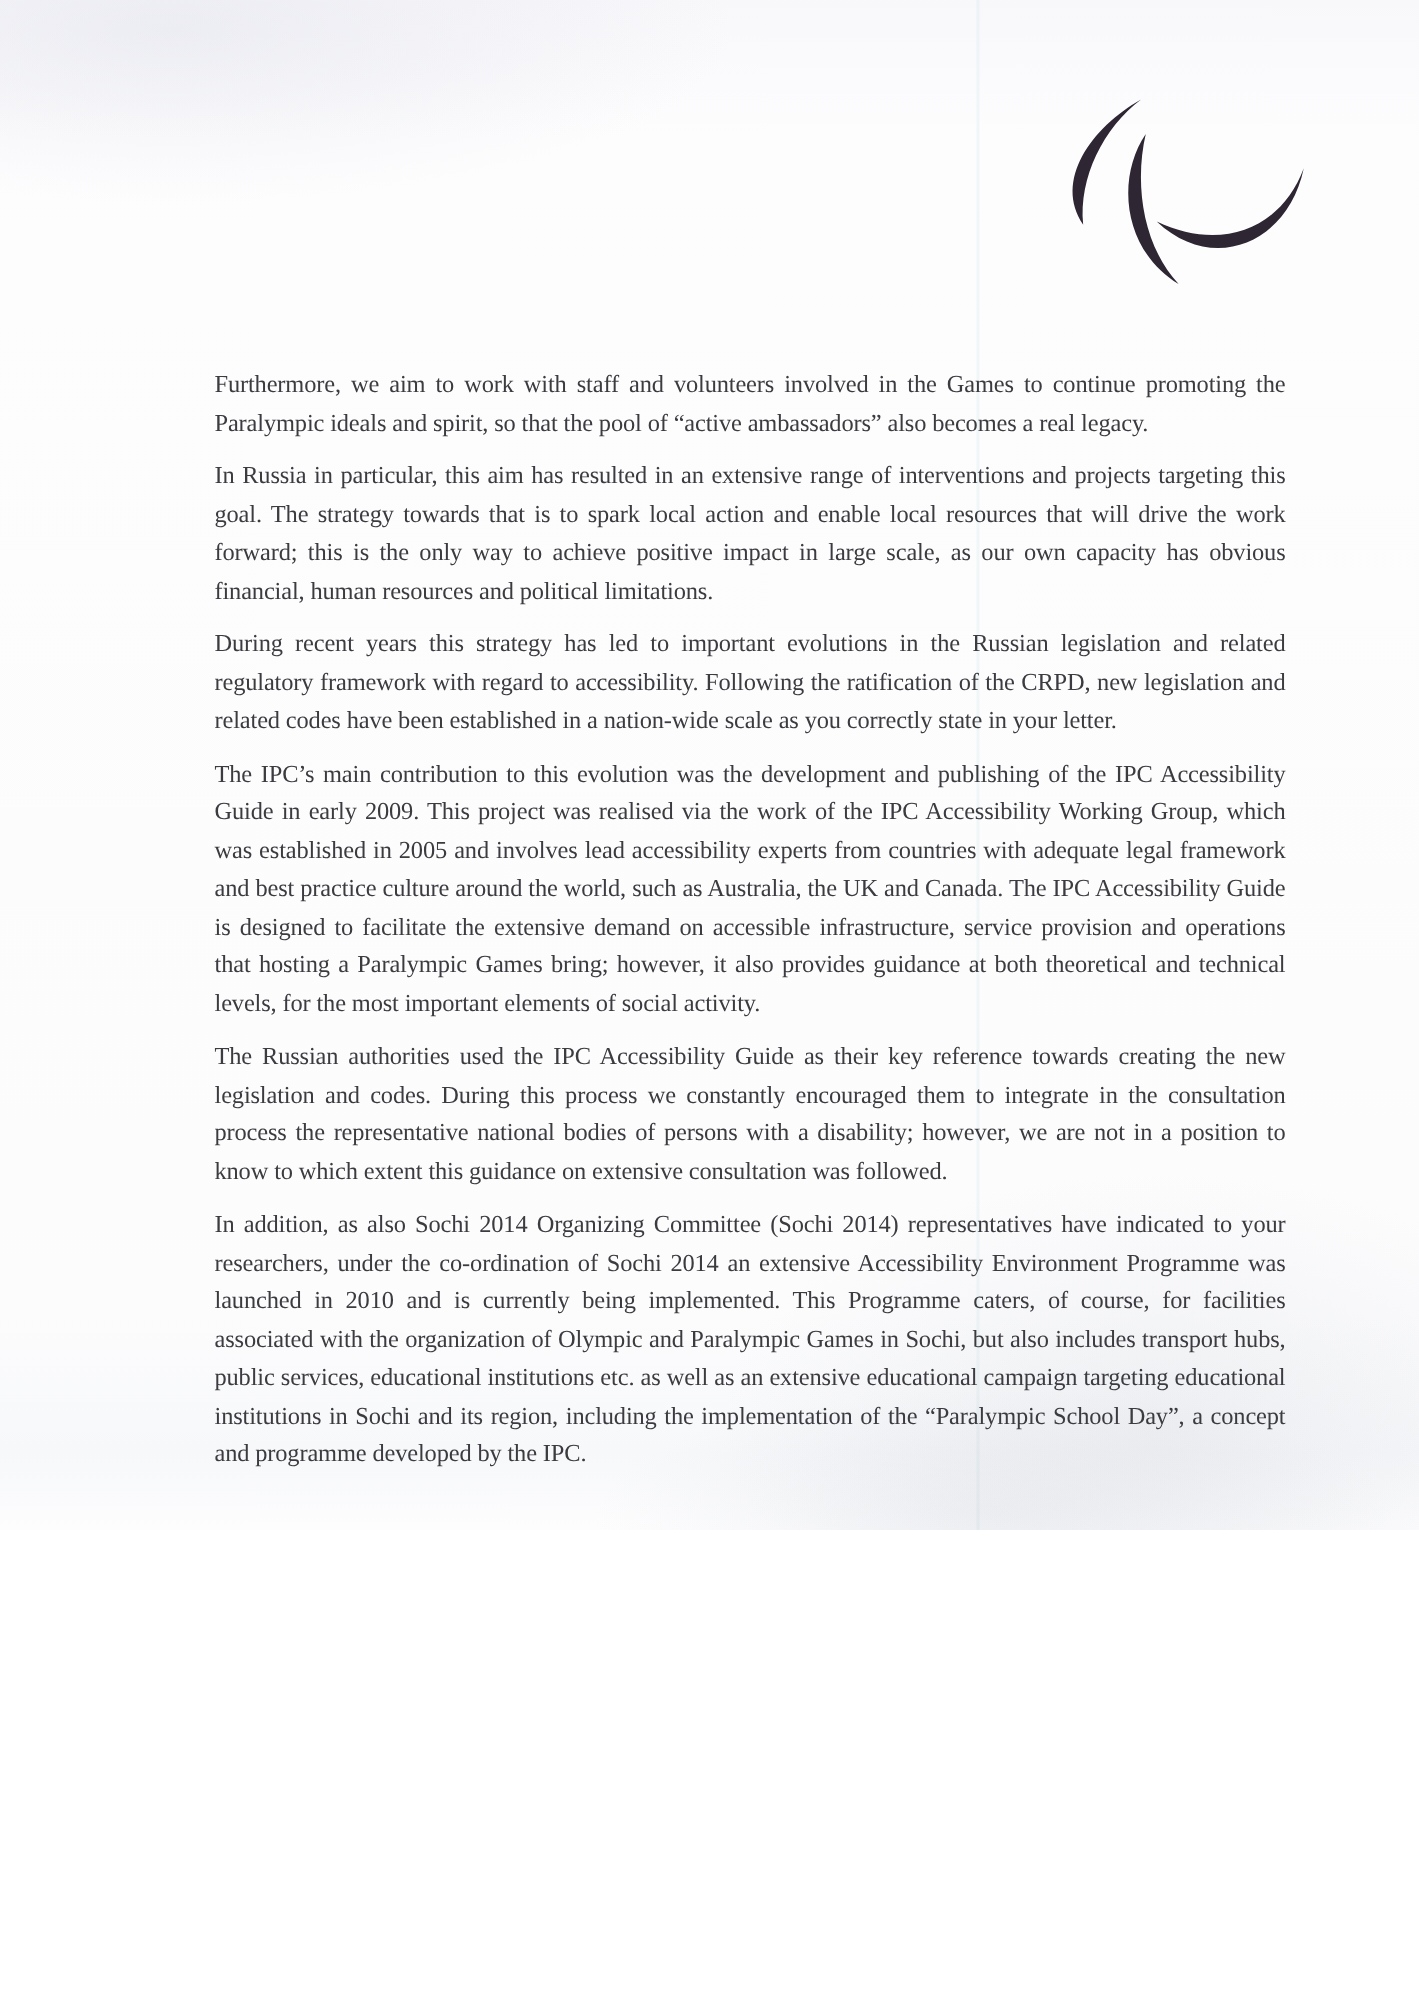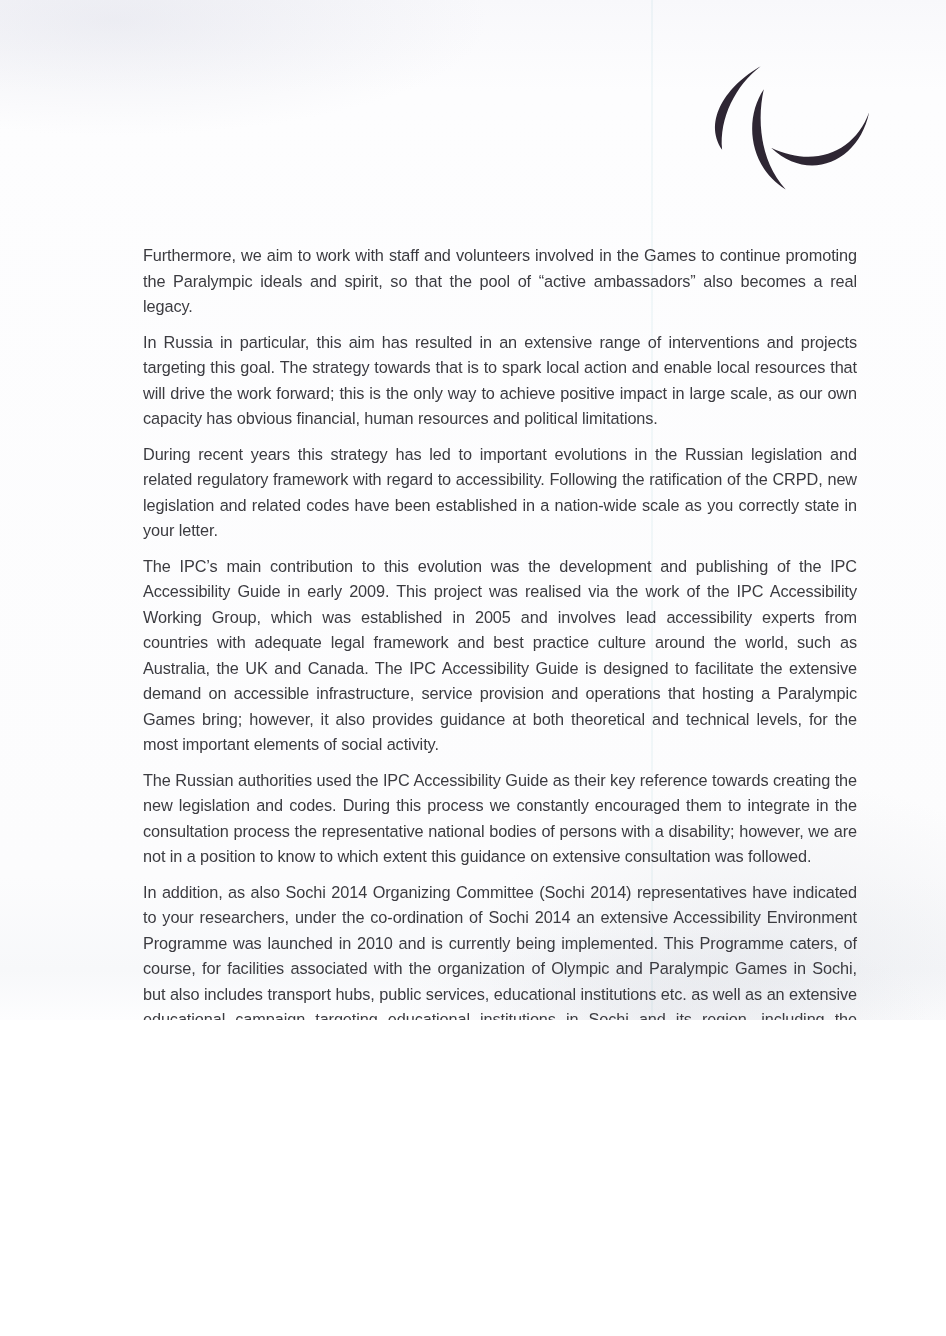--- a/index.html
+++ b/index.html
@@ -5,21 +5,21 @@
   html, body {
     margin: 0;
     padding: 0;
     background: #ffffff;
   }
   .page {
     position: relative;
     width: 946px;
     height: 1020px;
     overflow: hidden;
-    font-family: Liberation Sans, sans-serif;
+    font-family: Liberation Serif, serif;
     background-color: #fcfcfd;
     background-image:
       radial-gradient(420px 240px at 82% 93%, rgba(190,195,205,0.20), transparent 70%),
       radial-gradient(520px 160px at 12% 2%, rgba(206,208,222,0.30), transparent 72%),
       radial-gradient(380px 120px at 70% 99%, rgba(198,202,212,0.22), transparent 70%),
       linear-gradient(180deg, #f8f8fb 0%, #fdfdfe 9%, #fcfcfd 86%, #f7f8fa 95%, #fdfdfe 100%);
   }
   
   .scan-streak {
     position: absolute;

